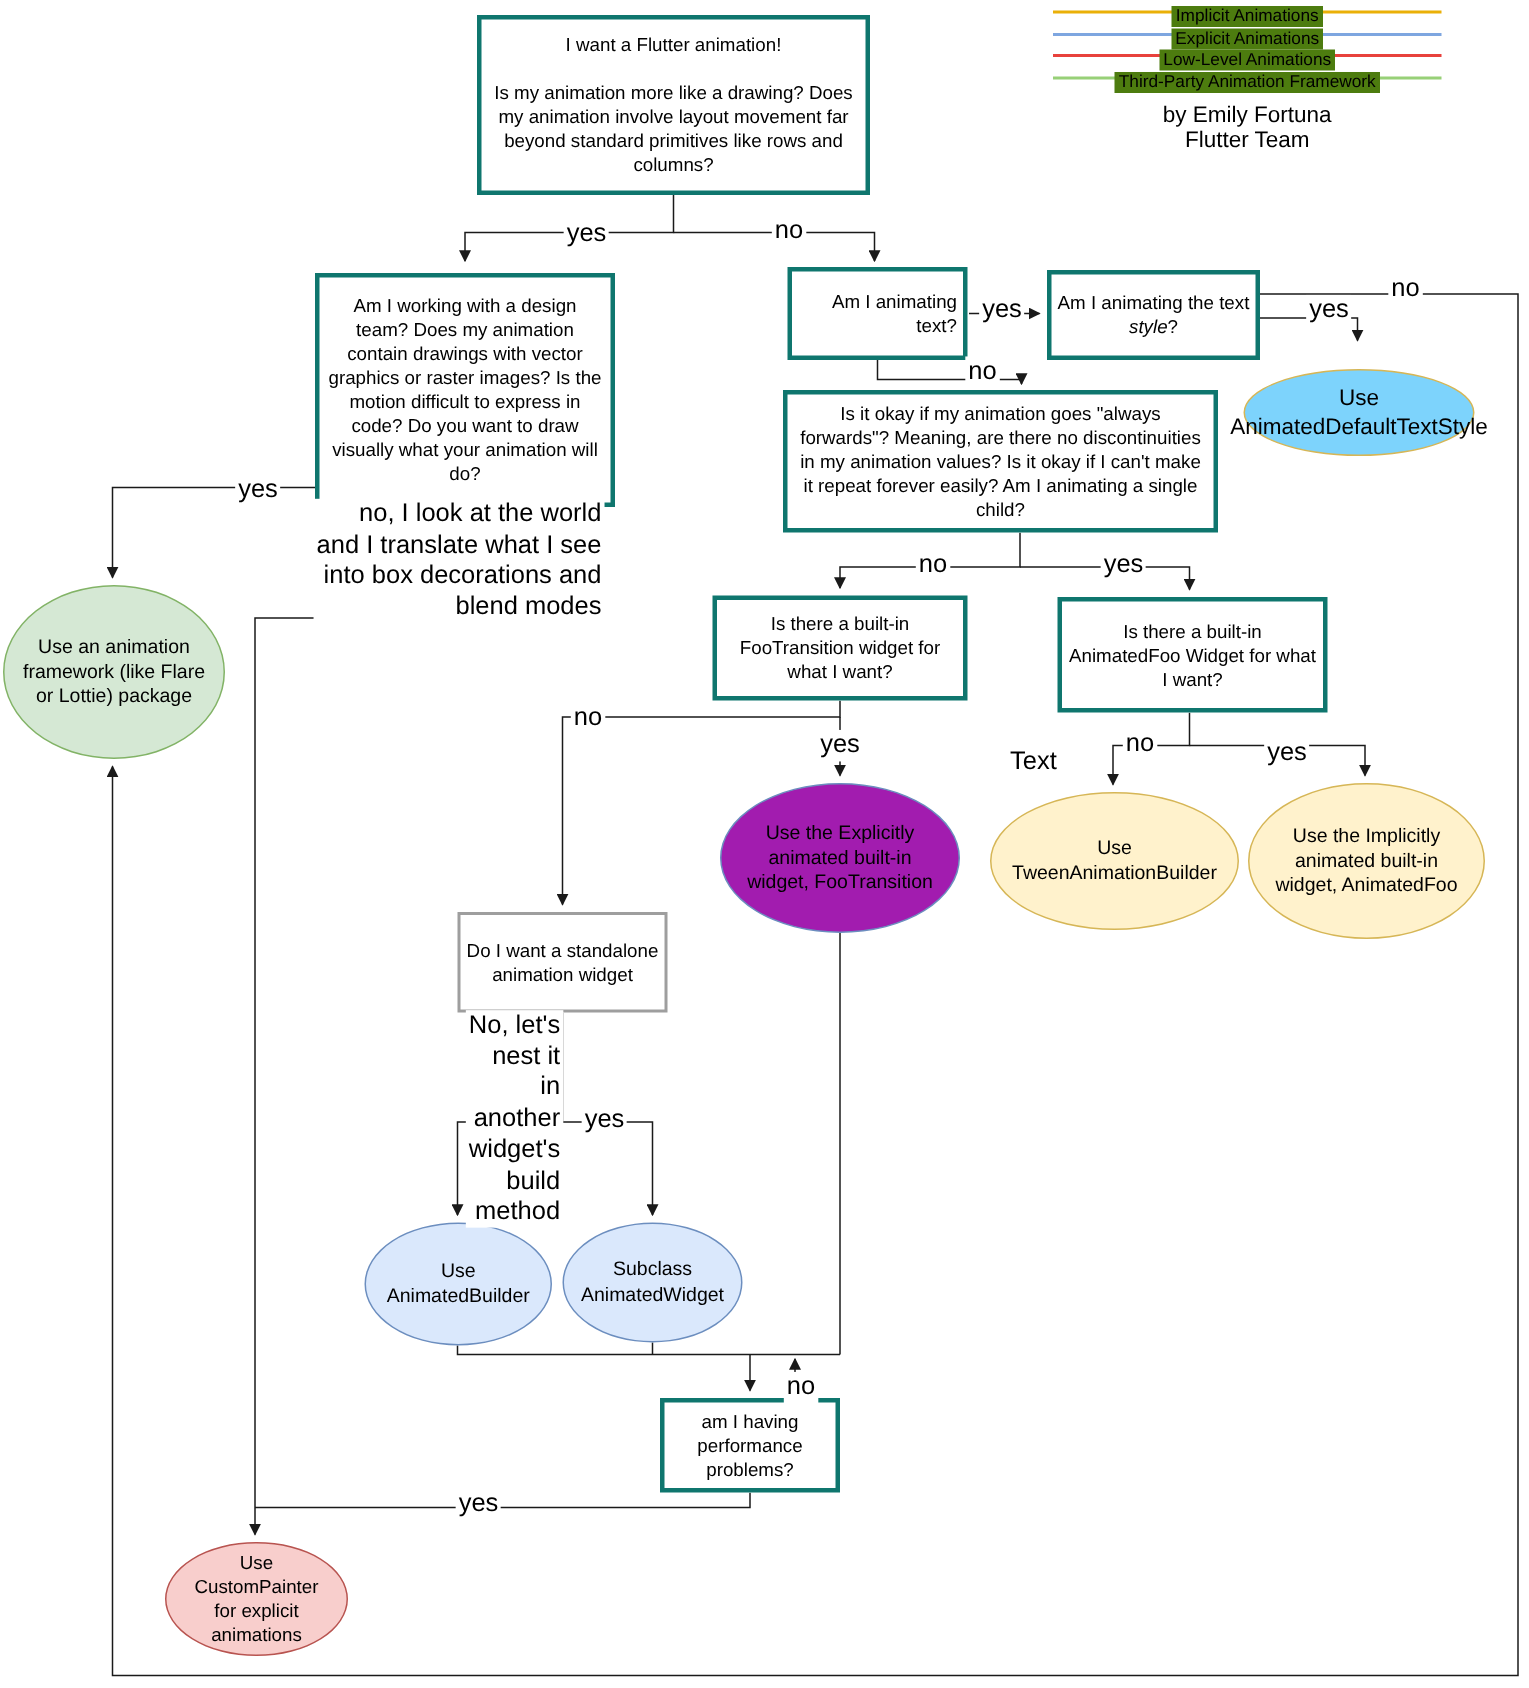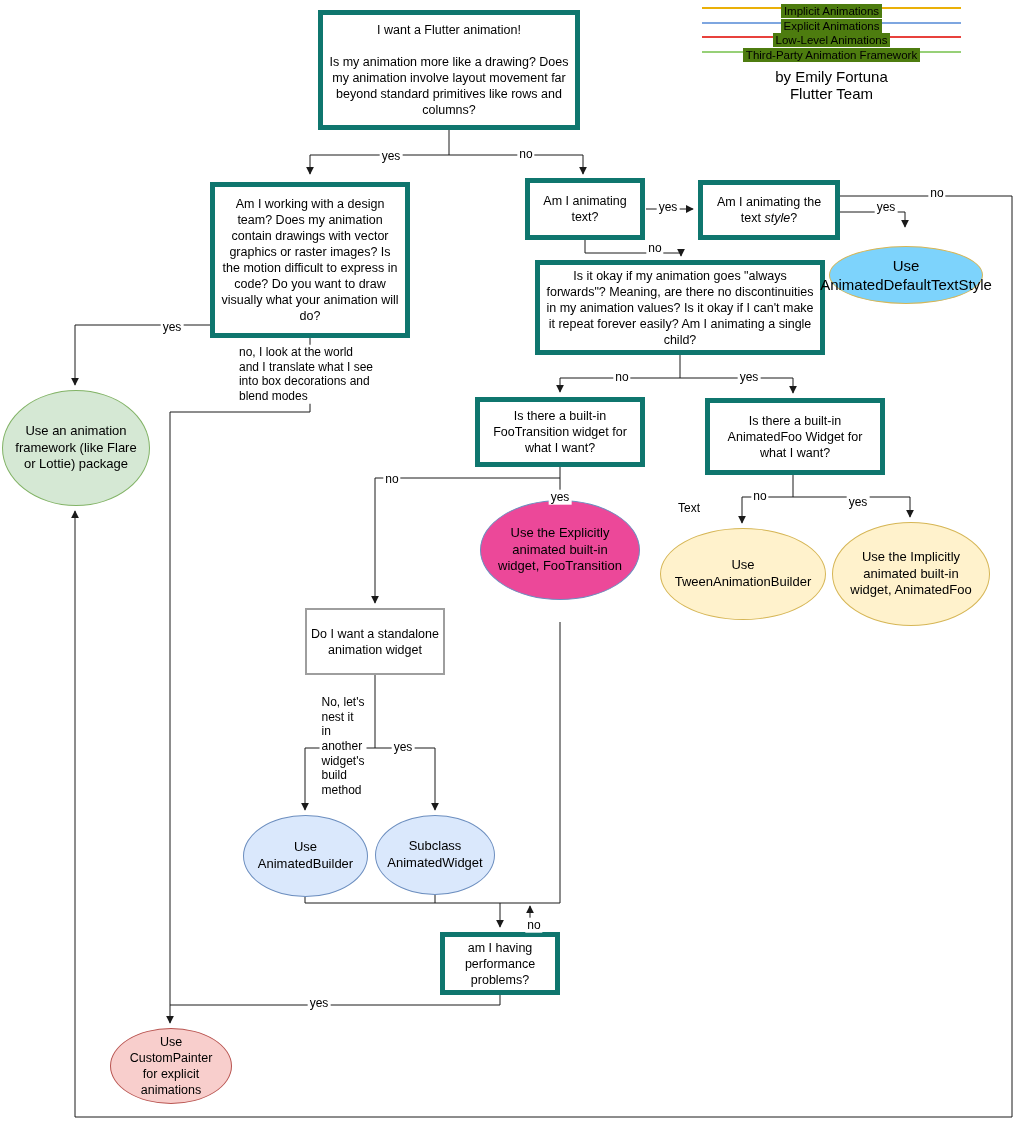--- a/index.html
+++ b/index.html
@@ -1,28 +1,28 @@
 <!DOCTYPE html>
 <html><head>
 <meta charset="utf-8">
 <style>
   html,body{margin:0;padding:0;background:#fff;}
   #canvas{position:relative;width:1019px;height:1125px;background:#ffffff;
           font-family:"Liberation Sans",sans-serif;color:#000;overflow:hidden;}
   #edges{position:absolute;left:0;top:0;width:1019px;height:1125px;}
   .node{position:absolute;display:flex;align-items:center;justify-content:center;
-        background:#fff;border:5px solid #0f766e;text-align:center;
+        background:#fff;border:3px solid #0f766e;text-align:center;
         font-size:12.5px;line-height:1.28;padding:2px 4px;box-sizing:border-box;
         white-space:pre-line;}
   .node.gray{border:2px solid #9e9e9e;}
   .terminal{position:absolute;display:flex;align-items:center;justify-content:center;
         border-radius:50%;border:1px solid;text-align:center;font-size:13px;
         line-height:1.3;padding:4px 10px;box-sizing:border-box;white-space:pre-line;}
   .elabel{position:absolute;transform:translate(-50%,-50%);background:#ffffff;
-        font-size:12px;line-height:1.22;padding:0 2px;text-align:left;
+        font-size:17px;line-height:1.22;padding:0 2px;text-align:right;
         white-space:pre-line;}
   #legend{position:absolute;left:700px;top:1px;width:263px;}
   .legend-row{position:relative;height:14.5px;}
   .legend-line{position:absolute;left:2px;right:2px;top:6px;height:2px;}
   .legend-label{position:absolute;left:0;right:0;top:0;text-align:center;}
   .legend-label span{display:inline-block;background:#4d7c0f;padding:0 3px;
         font-size:11.5px;line-height:14px;}
   #credit{position:absolute;left:700px;top:68px;width:263px;text-align:center;
         font-size:15px;line-height:1.15;white-space:pre-line;}
   .em{font-style:italic;}
@@ -84,41 +84,41 @@
   </div>
   <div id="credit">by Emily Fortuna
 Flutter Team</div>
 
   <div class="node" style="left:318px;top:10px;width:262px;height:120px;">I want a Flutter animation!
 
 Is my animation more like a drawing? Does my animation involve layout movement far beyond standard primitives like rows and columns?</div>
 
   <div class="node" style="left:210px;top:182px;width:200px;height:156px;">Am I working with a design team? Does my animation contain drawings with vector graphics or raster images? Is the motion difficult to express in code? Do you want to draw visually what your animation will do?</div>
 
-  <div class="node" style="left:525px;top:178px;width:120px;height:62px;">Am I animating text?</div>
+  <div class="node" style="left:525px;top:178px;width:120px;height:62px;text-align:right;">Am I animating text?</div>
 
   <div class="node" style="left:698px;top:180px;width:142px;height:60px;">
     <span><span>Am I animating the text </span><span class="em">style</span><span>?</span></span>
   </div>
 
-  <div class="node" style="left:535px;top:260px;width:290px;height:95px;">Is it okay if my animation goes "always forwards"? Meaning, are there no discontinuities in my animation values? Is it okay if I can't make it repeat forever easily? Am I animating a single child?</div>
+  <div class="node" style="left:522px;top:260px;width:290px;height:95px;">Is it okay if my animation goes "always forwards"? Meaning, are there no discontinuities in my animation values? Is it okay if I can't make it repeat forever easily? Am I animating a single child?</div>
 
   <div class="node" style="left:475px;top:397px;width:170px;height:70px;">Is there a built-in FooTransition widget for what I want?</div>
 
   <div class="node" style="left:705px;top:398px;width:180px;height:77px;">Is there a built-in AnimatedFoo Widget for what I want?</div>
 
   <div class="node gray" style="left:305px;top:608px;width:140px;height:67px;">Do I want a standalone animation widget</div>
 
   <div class="node" style="left:440px;top:932px;width:120px;height:63px;">am I having performance problems?</div>
 
   <div class="terminal" style="left: 2px; top: 390px; width: 148px; height: 116px; background-color: rgb(213, 232, 212); border-color: rgb(130, 179, 102);">Use an animation framework (like Flare or Lottie) package</div>
 
   <div class="terminal" style="left: 829px; top: 246px; width: 154px; height: 58px; font-size: 15px; background-color: #7dd3fc; border-color: rgb(214, 182, 86);">Use AnimatedDefaultTextStyle</div>
 
-  <div class="terminal" style="left: 480px; top: 500px; width: 160px; height: 100px; background-color: #ec4899; border-color: rgb(108, 142, 191);">Use the Explicitly animated built-in widget, FooTransition</div>
+  <div class="terminal" style="left: 480px; top: 522px; width: 160px; height: 100px; background-color: #a21caf; border-color: rgb(108, 142, 191);">Use the Explicitly animated built-in widget, FooTransition</div>
 
   <div class="terminal" style="left: 660px; top: 528px; width: 166px; height: 92px; background-color: rgb(255, 242, 204); border-color: rgb(214, 182, 86);">Use TweenAnimationBuilder</div>
 
   <div class="terminal" style="left: 832px; top: 522px; width: 158px; height: 104px; background-color: rgb(255, 242, 204); border-color: rgb(214, 182, 86);">Use the Implicitly animated built-in widget, AnimatedFoo</div>
 
   <div class="terminal" style="left: 243px; top: 815px; width: 125px; height: 82px; background-color: rgb(218, 232, 252); border-color: rgb(108, 142, 191);">Use AnimatedBuilder</div>
 
   <div class="terminal" style="left: 375px; top: 815px; width: 120px; height: 80px; background-color: rgb(218, 232, 252); border-color: rgb(108, 142, 191);">Subclass AnimatedWidget</div>
 
   <div class="terminal" style="left: 110px; top: 1028px; width: 122px; height: 76px; font-size: 12.5px; background-color: rgb(248, 206, 204); border-color: rgb(184, 84, 80);">Use CustomPainter for explicit animations</div>

